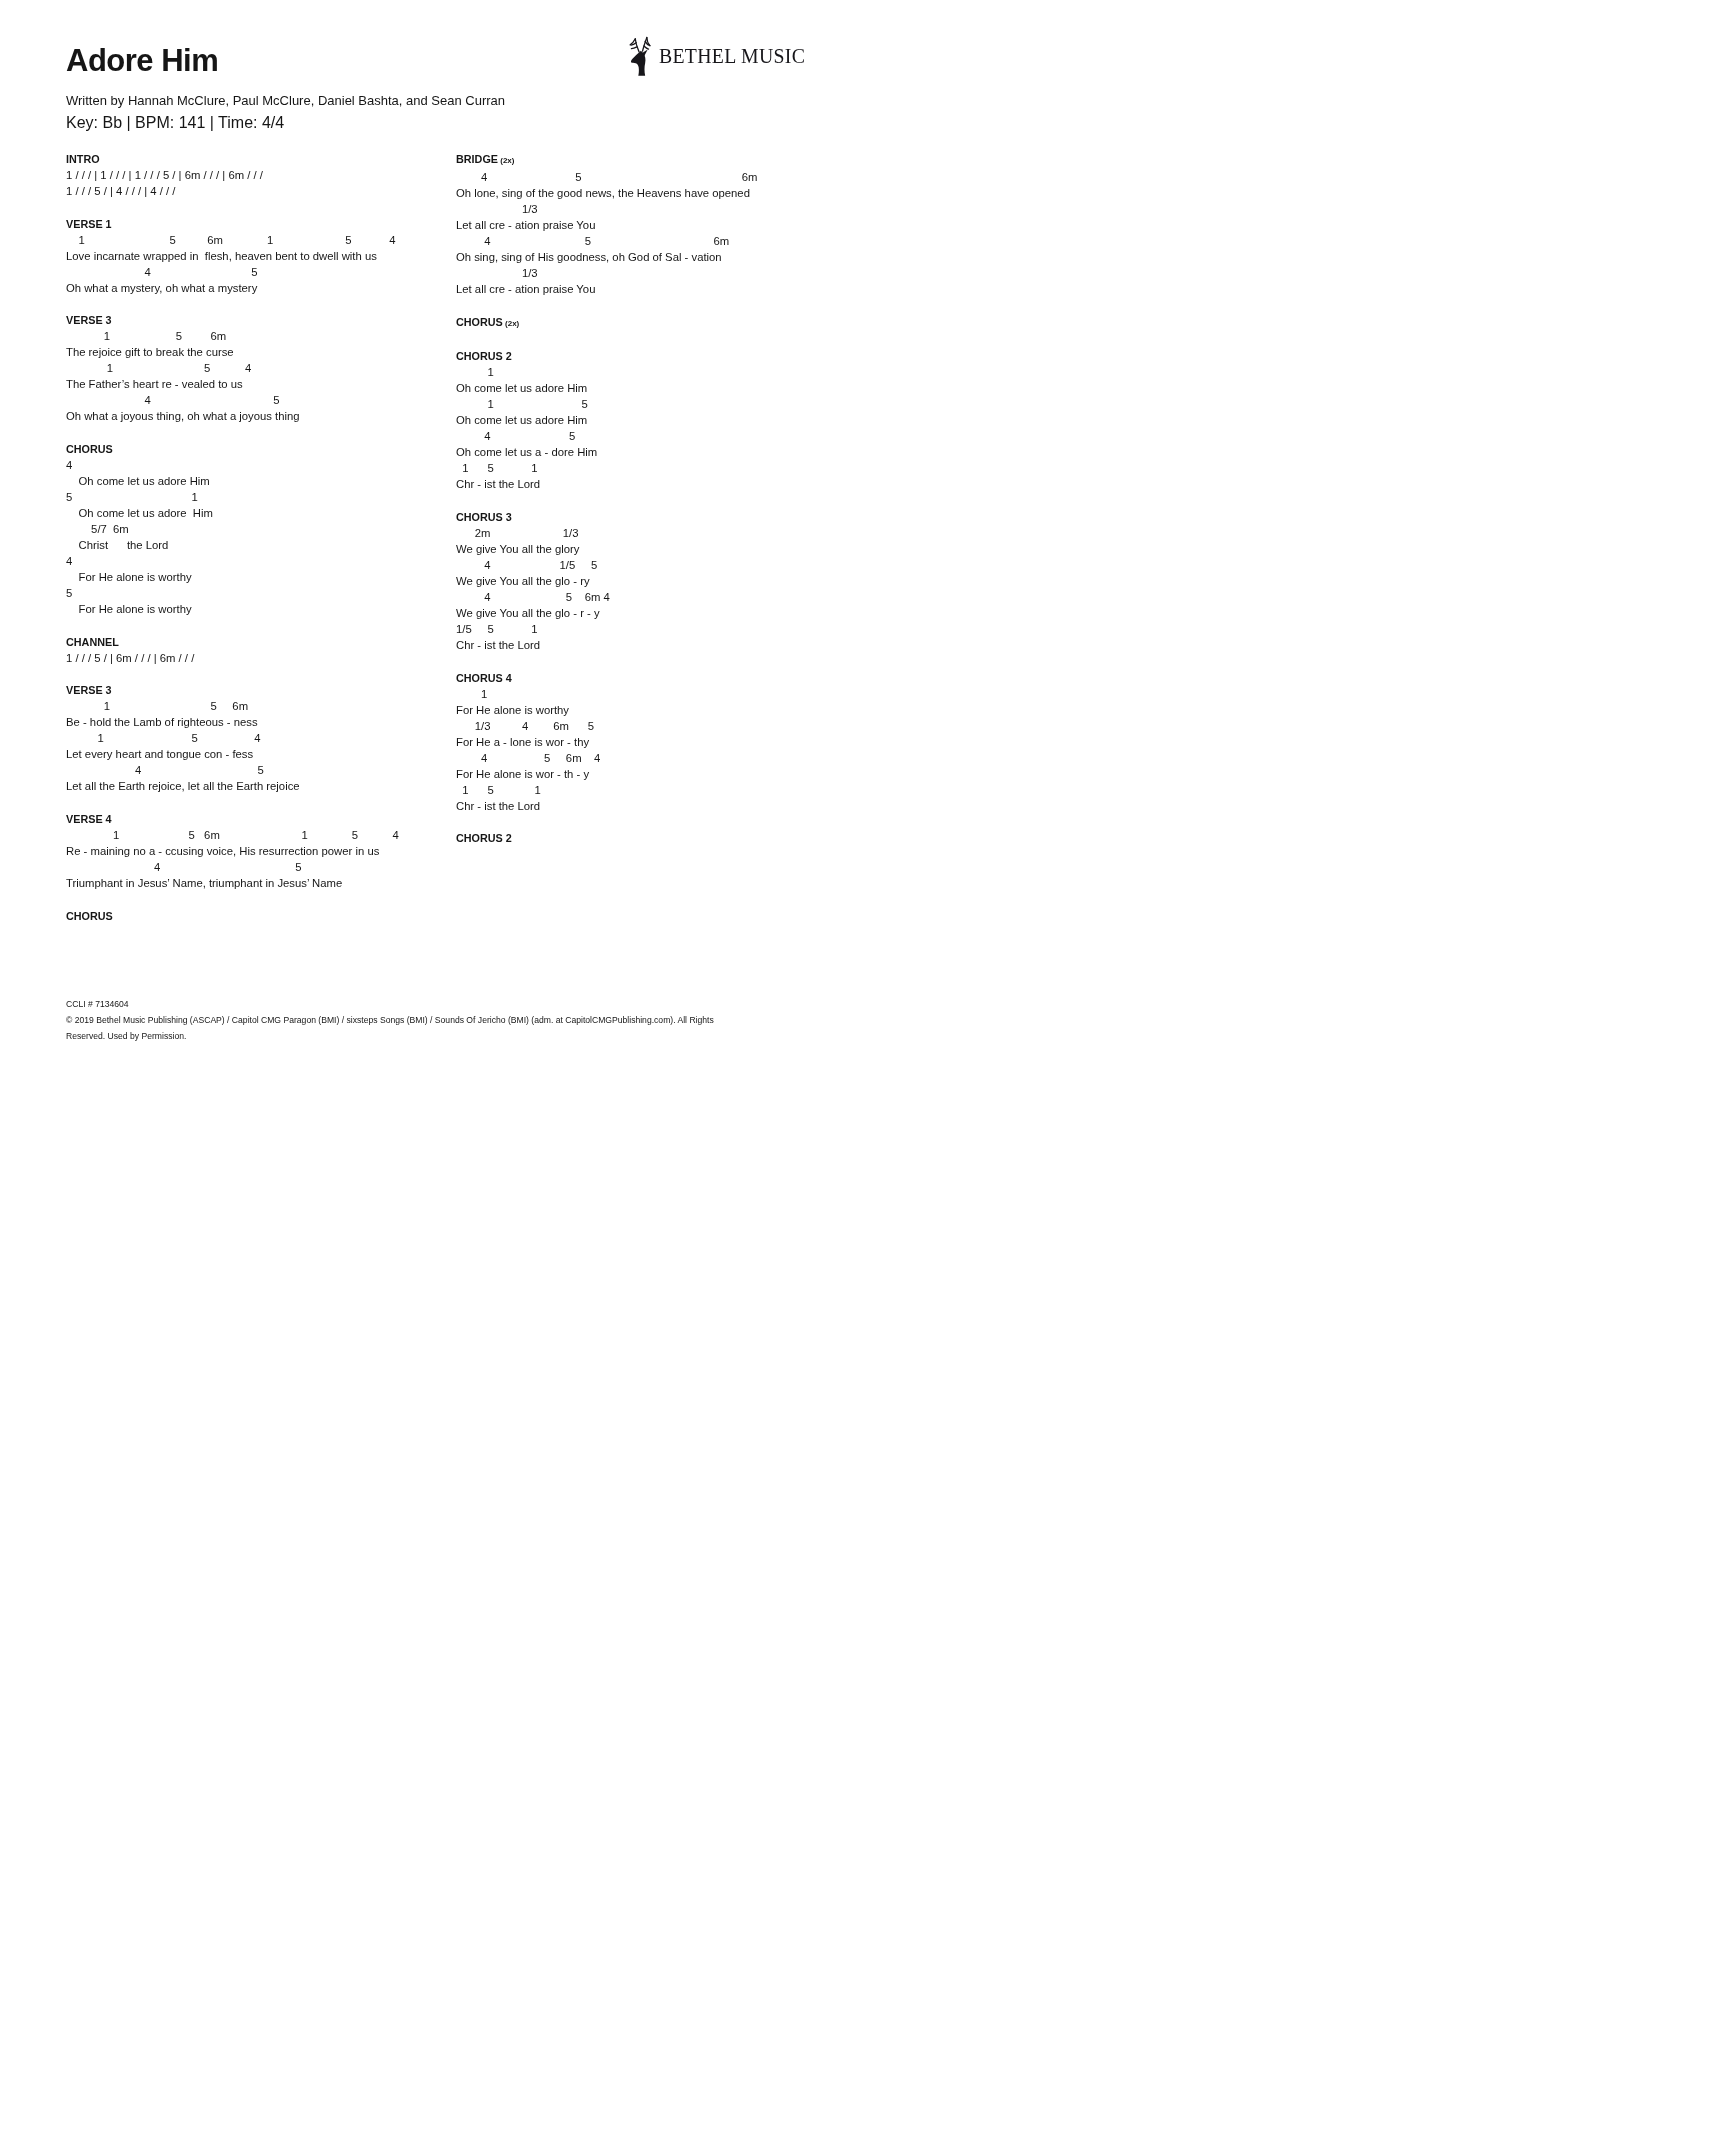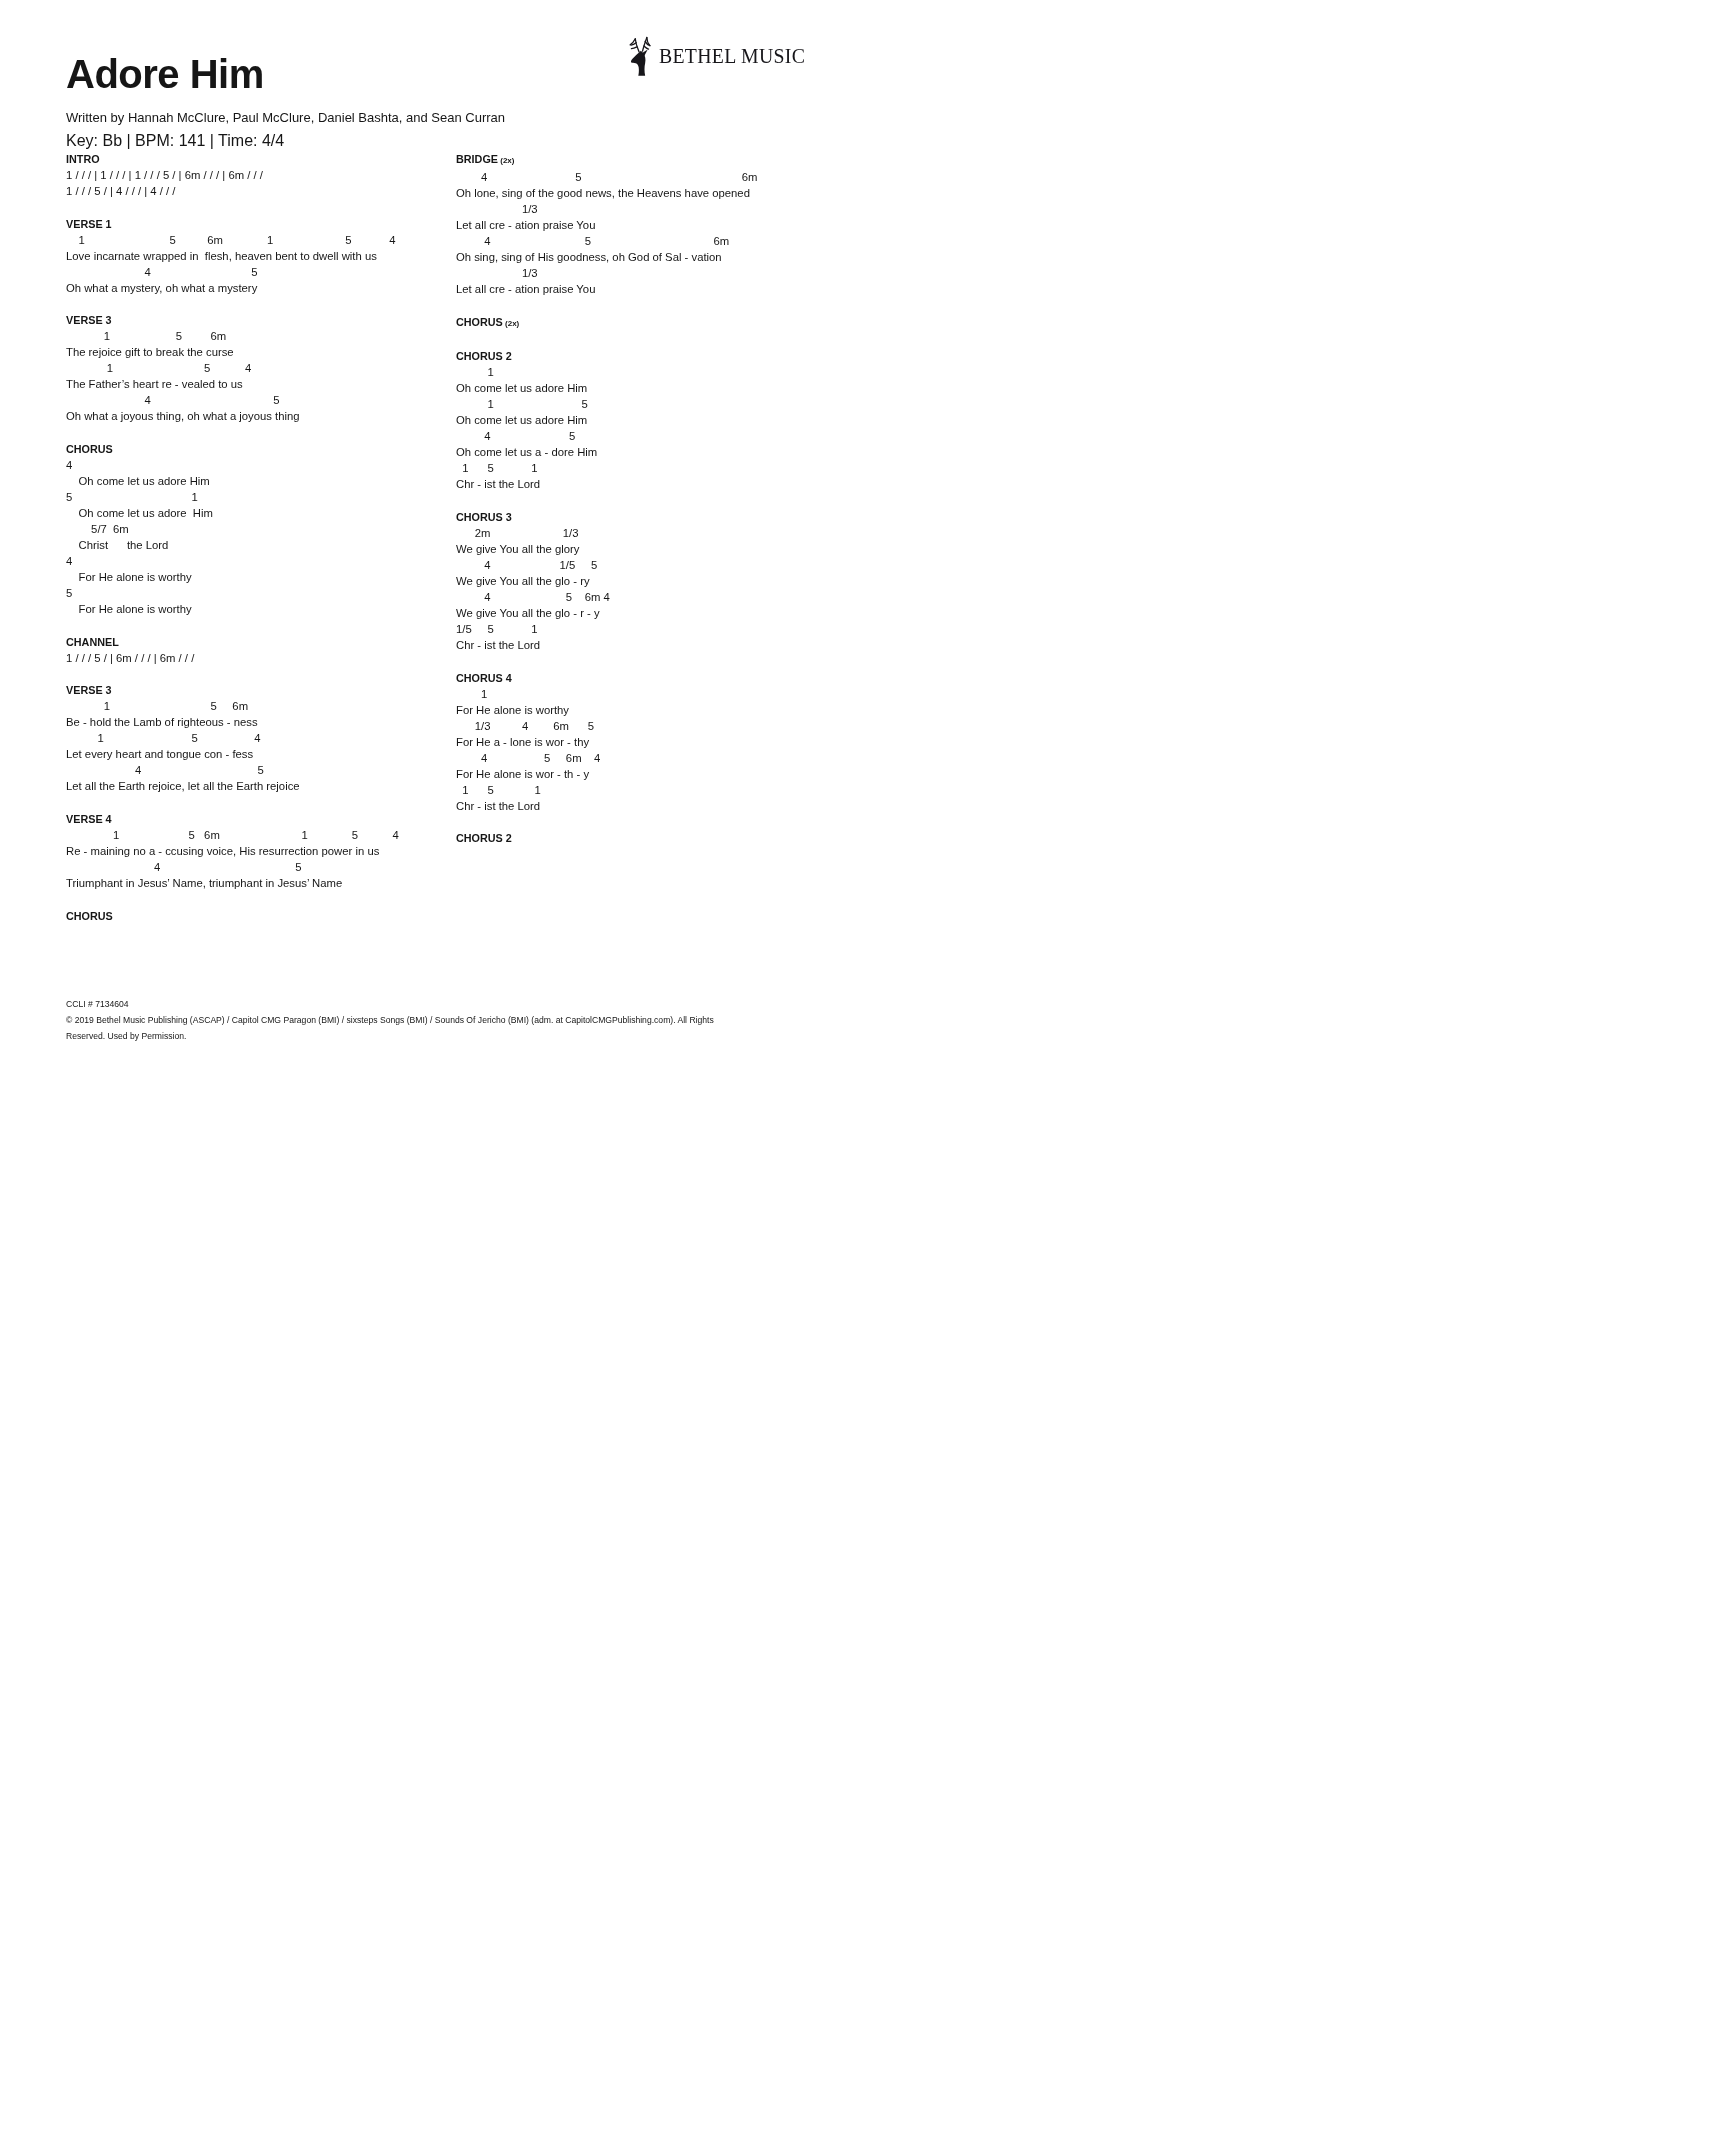--- a/index.html
+++ b/index.html
@@ -5,21 +5,21 @@
   html,body{margin:0;padding:0;background:#ffffff;}
   .page{
     position:relative;
     width:855px;height:1075px;
     background:#ffffff;
     font-family:"Liberation Sans", sans-serif;
     color:#161616;
     overflow:hidden;
   }
   .title-block{position:absolute;left:66px;top:45px;}
-  .song-title{font-size:40px;font-weight:700;line-height:1.05;margin:8px 0 16px 0;letter-spacing:-0.5px;}
+  .song-title{font-size:31px;font-weight:700;line-height:1.05;margin:0 0 16px 0;letter-spacing:-0.5px;}
   .byline{font-size:13px;line-height:1.0;margin:0 0 8.6px 0;}
   .key-line{font-size:16px;line-height:1.0;margin:0;}
   .logo{position:absolute;top:35px;right:45px;display:flex;align-items:center;font-family:Liberation Serif, serif;}
   .logo-mark{margin-right:7.5px;display:block;}
   .logo-text{font-size:20.4px;font-weight:400;letter-spacing:0.3px;color:#17161a;transform:scaleX(0.97);transform-origin:left center;white-space:nowrap;}
   .content{position:absolute;left:66px;top:151px;right:24px;display:flex;}
   .col{flex:none;}
   .col-left{width:390px;}
   .col-right{width:344px;}
   .section{margin:0 0 16.7px 0;}

